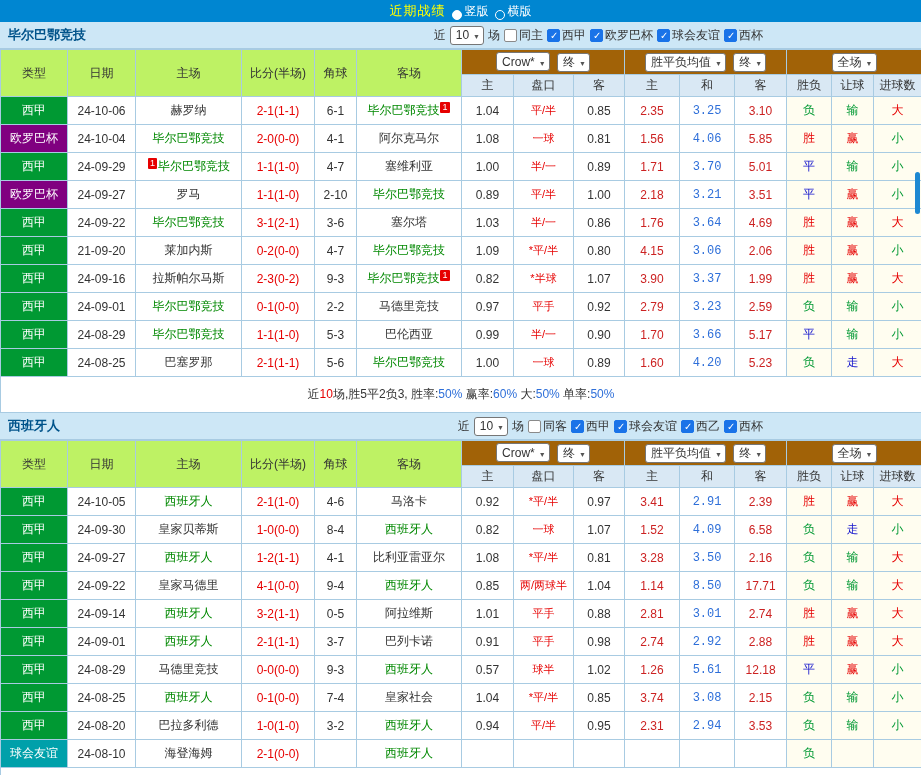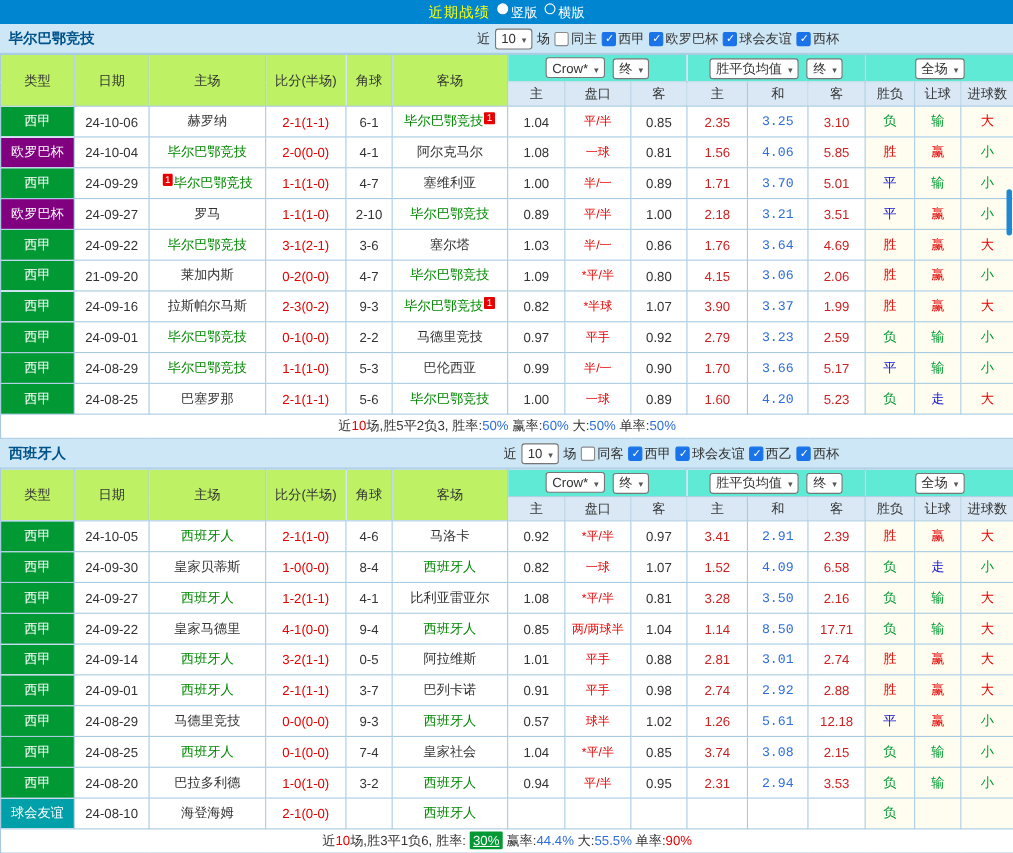--- a/index.html
+++ b/index.html
@@ -6,57 +6,57 @@
   html,body { width:921px; }
   body {
     font-family:"Liberation Sans","DejaVu Sans",sans-serif;
     font-size:12px; color:#333; background:#fff; position:relative; overflow:hidden;
   }
   
   .topbar { height:22px; background:#0086d1; display:flex; align-items:center; justify-content:center; gap:6px; color:#fff; }
   .topbar .title { color:#ffff00; font-weight:normal; font-size:13px; letter-spacing:1px; }
   .radio { width:10px; height:10px; border-radius:50%; border:1px solid #fff; display:inline-block; background:transparent; }
   .radio.checked { background:#fff; }
-  .radio-item { display:inline-flex; align-items:flex-start; gap:3px; cursor:pointer; }
+  .radio-item { display:inline-flex; align-items:flex-end; gap:3px; cursor:pointer; }
   
   .section-bar { height:27px; background:#cde7f6; display:flex; align-items:center; padding:0 8px; border-bottom:1px solid #a8cbe2; }
   .team-name { color:#00538a; font-weight:bold; font-size:13px; }
   .filters { margin-left:auto; margin-right:150px; display:flex; align-items:center; gap:4px; }
   .cb { width:13px; height:13px; border:1px solid #8a8a8a; background:#fff; display:inline-block; border-radius:2px; position:relative; flex:none; }
   .cb.checked { background:#1a73e8; border-color:#1a73e8; }
   .cb.checked::after { content:"✓"; color:#fff; font-size:10px; line-height:11px; position:absolute; left:2px; top:0; }
   .cb-item { display:inline-flex; align-items:center; gap:2px; cursor:pointer; }
   .league-checks { display:inline-flex; align-items:center; gap:4px; }
   
   .sel { display:inline-flex; align-items:center; border:1px solid #767676; border-radius:3px; background:#fff; height:19px; padding:0 3px 0 5px; cursor:pointer; }
   .arr { margin-left:4px; }
   .arr::after { content:"▼"; font-size:7px; color:#555; }
   
   table { border-collapse:collapse; width:921px; table-layout:fixed; }
   td { border:1px solid #a8cbe2; text-align:center; height:28px; overflow:hidden; white-space:nowrap; vertical-align:middle; }
-  tr.hdr1 td { height:25px; background:#5eead4; }
+  tr.hdr1 td { height:25px; background:#a16207; }
   tr.hdr1 td.hcell { background:#bef264;margin-left:36px; }
   tr.hdr2 td { height:22px; background:#d9e8f4; }
   td.selcell .sel { margin:0 2px; }
   .league { font-size:12px; }
   .lg-green { background:#009933; color:#fff; }
   .lg-purple { background:#800080; color:#fff; }
   .lg-teal { background:#00a0aa; color:#fff; }
   .score { color:#e60000; }
   .handicap { color:#e60000; font-size:11px; }
   .eu-s { color:#cc2222; }
   .eu-d { color:#2e6fd9;font-family:Liberation Mono, monospace; }
   .c-r { color:#e60000; }
   .c-g { color:#009933; }
   .c-b { color:#1414cc; }
   .resbg { background:#fffdf0; }
   .t-hl { color:#008800; cursor:pointer; }
   .t-n { color:#333; cursor:pointer; }
   .rc-badge { background:#e60000; color:#fff; font-size:9px; line-height:11px; padding:0 2px; display:inline-block; vertical-align:4px; margin:0 1px; border-radius:1px; }
-  .summary { height:22px; background:#fff; text-align:center; }
+  .summary { height:36px; background:#fff; text-align:center; }
   .summary span.badge { padding:1px 3px; border-radius:1px;text-decoration:underline; }
   .scroll-thumb { position:absolute; right:1px; top:172px; width:5px; height:42px; background:#1e88d2; border-radius:3px; cursor:pointer; }
 </style>
 </head>
 <body>
 
 <div class="topbar">
   <span class="title">近期战绩</span>
   <span class="radio-item">
     <span class="radio checked"></span>

